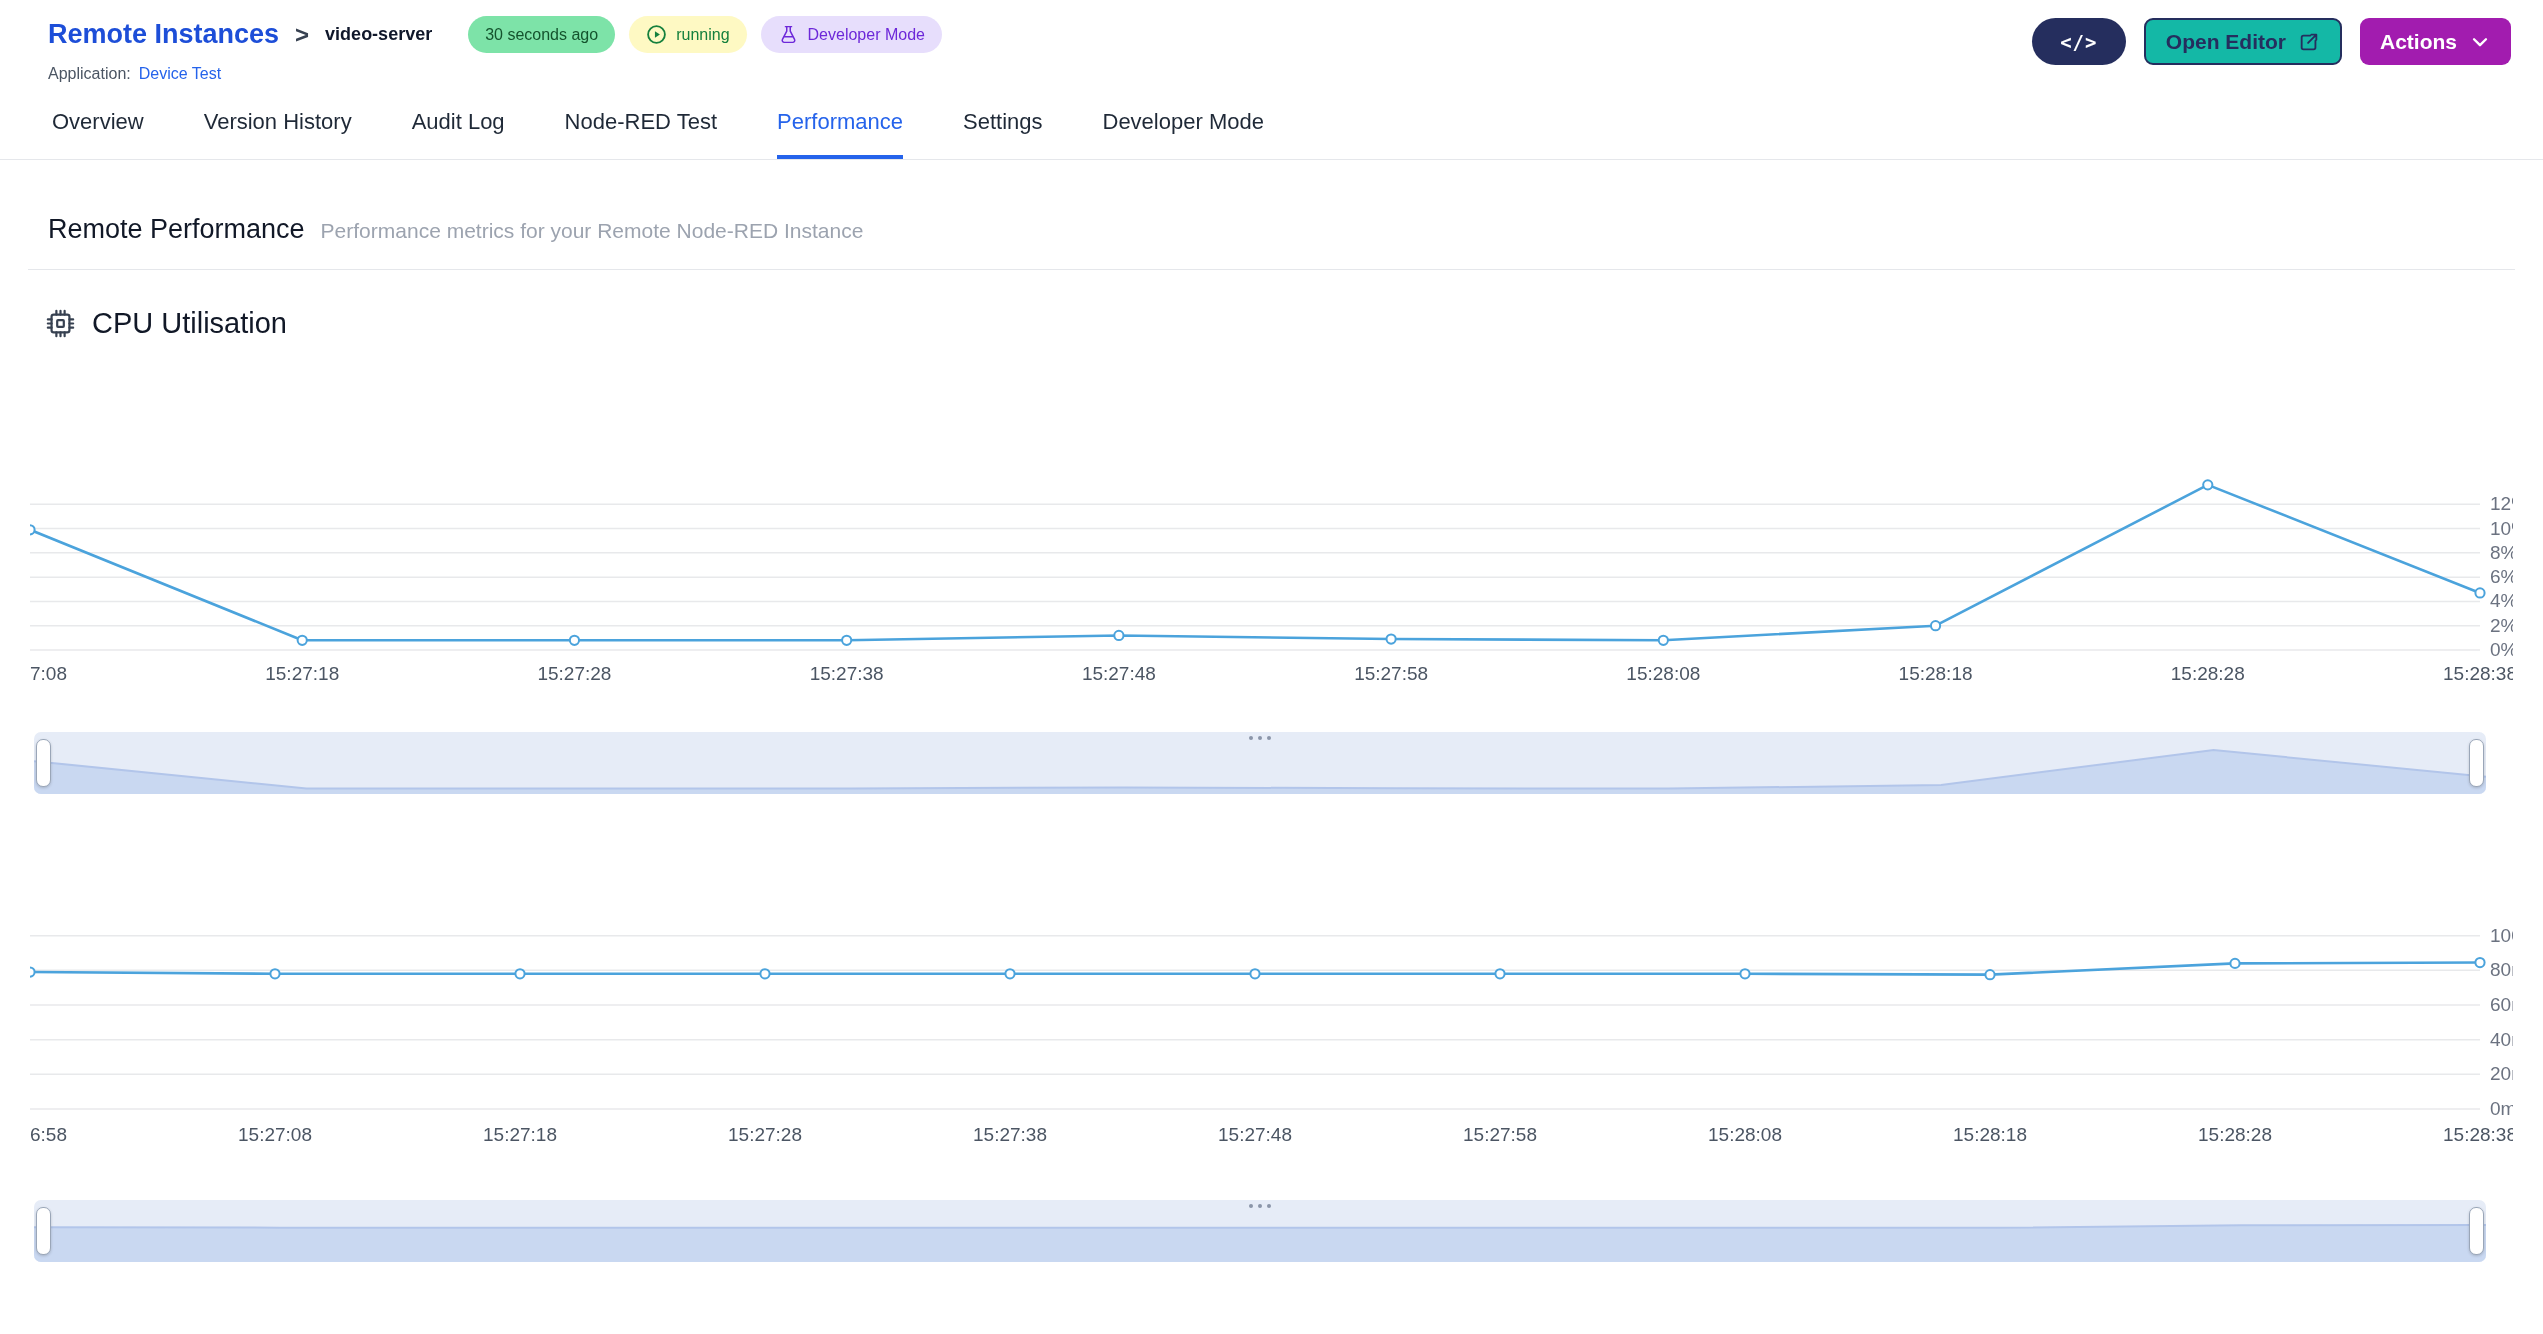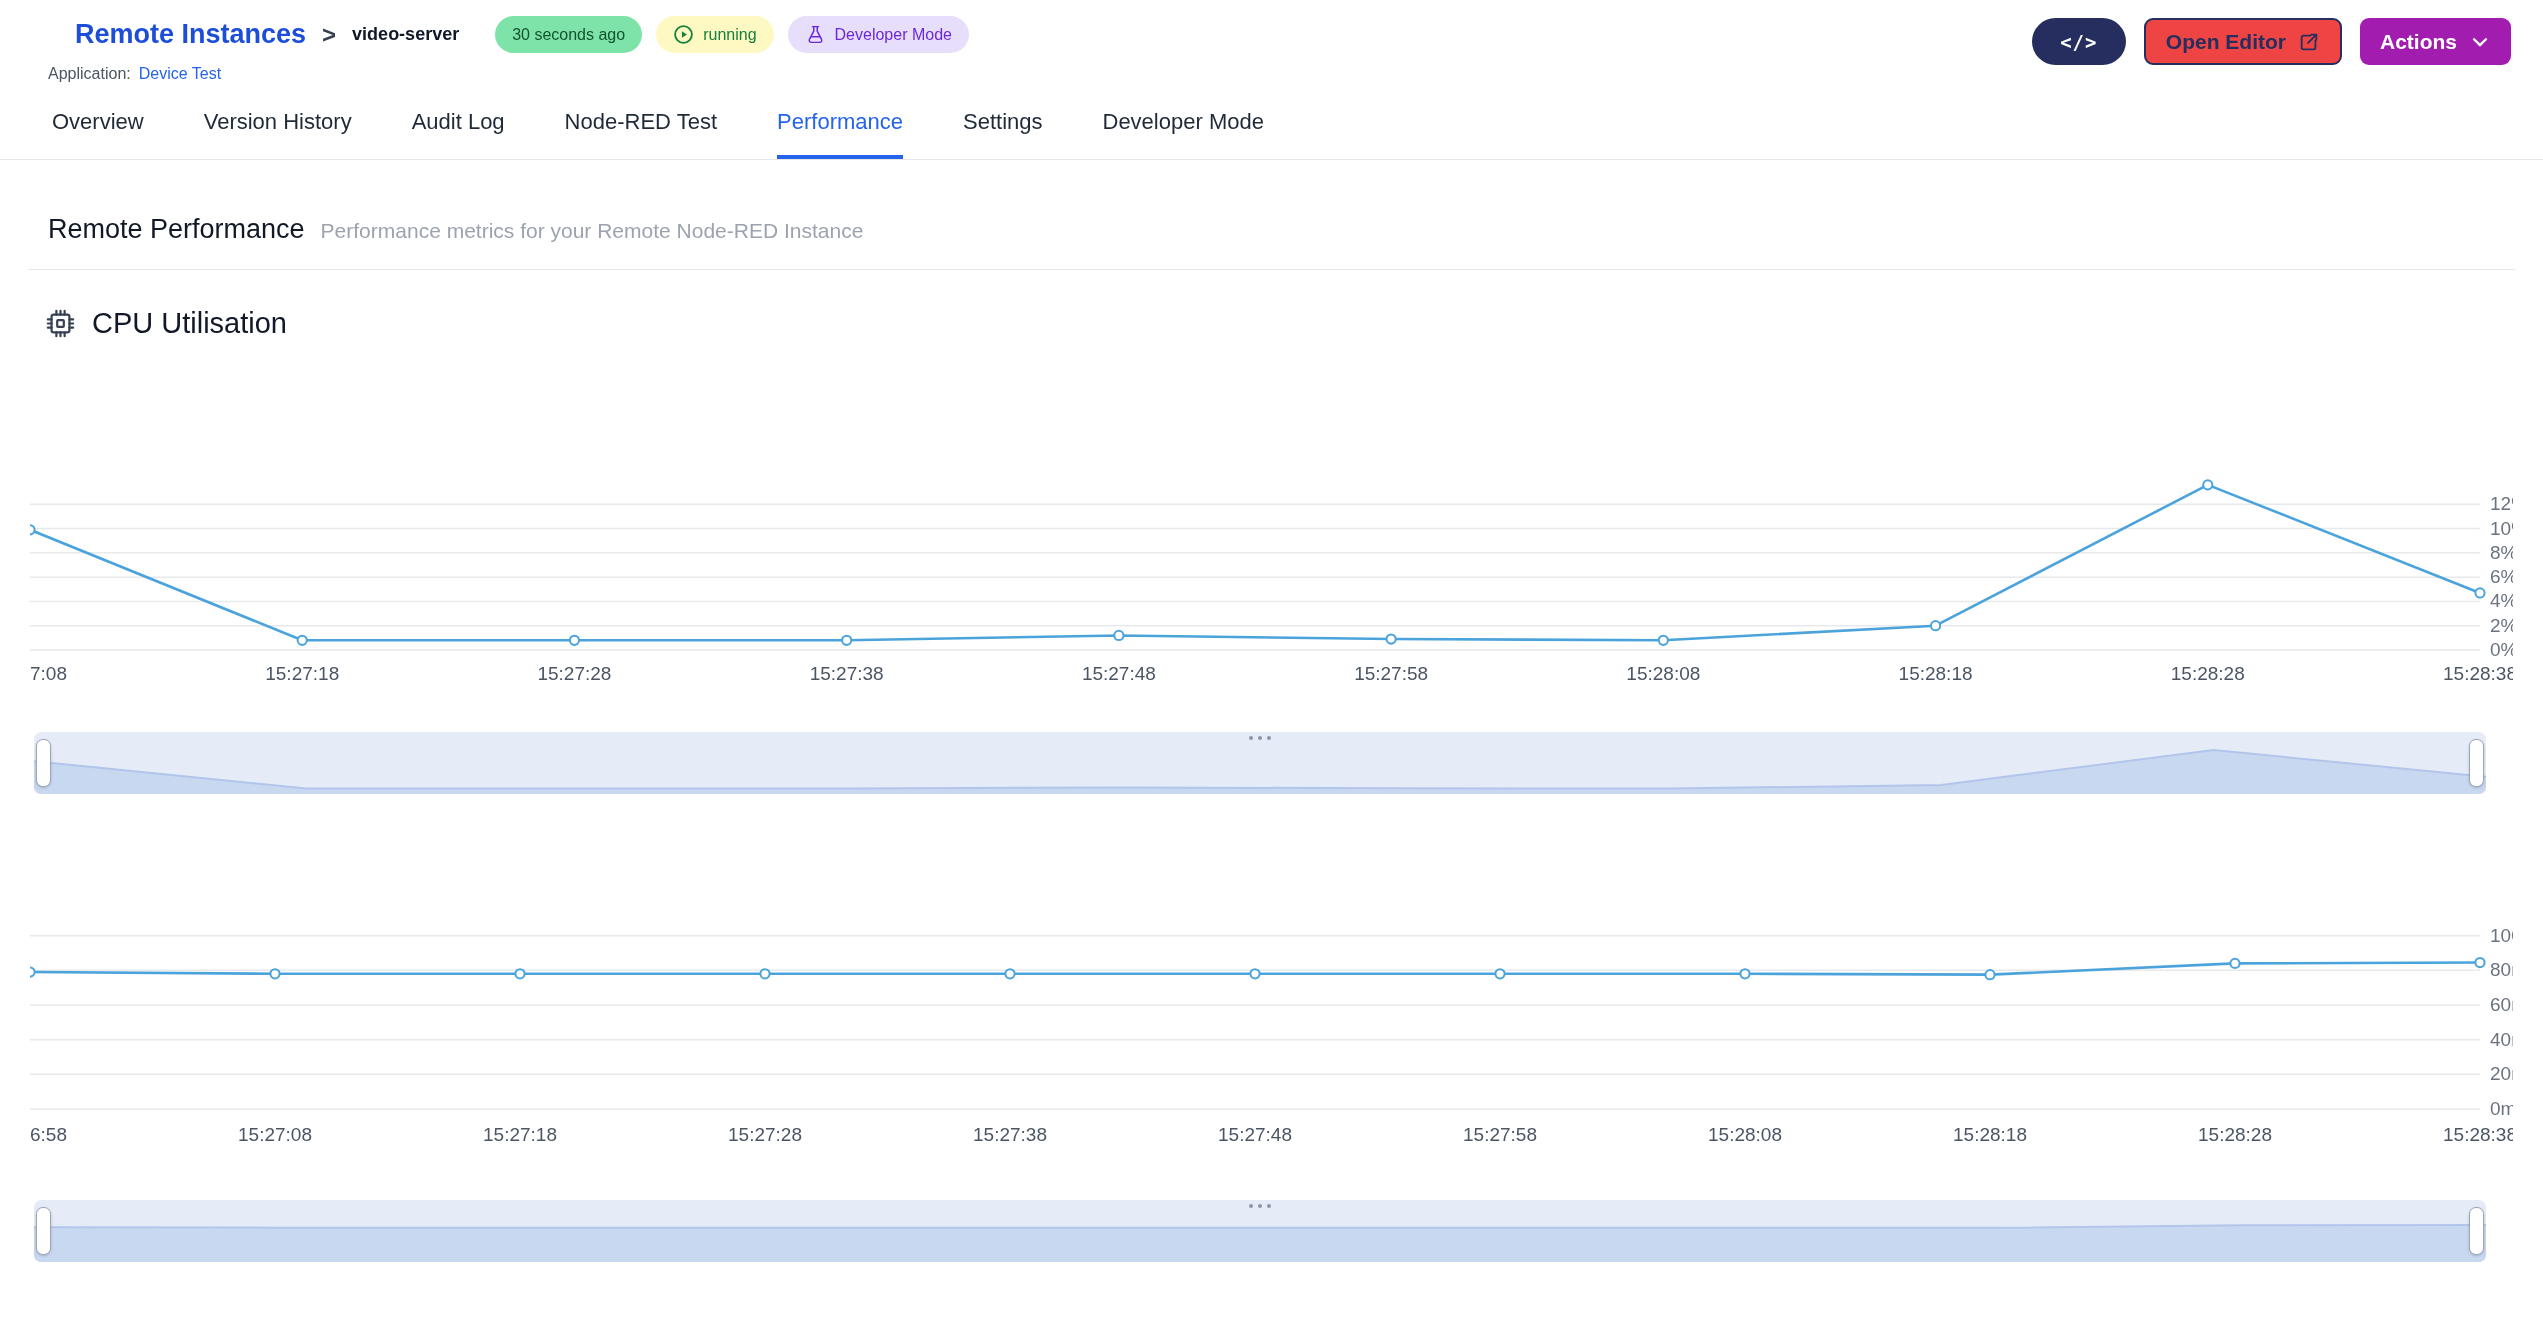--- a/index.html
+++ b/index.html
@@ -3,41 +3,41 @@
 <meta charset="utf-8">
 <style>
   * { box-sizing: border-box; }
   html,body { margin:0; padding:0; width:2543px; height:1334px; background:#ffffff;
     font-family:"Liberation Sans", sans-serif; color:#1f2937; overflow:hidden; }
   a { text-decoration:none; cursor:pointer; }
   button { font-family:inherit; cursor:pointer; }
 
   
   .header { display:flex; justify-content:space-between; align-items:flex-start; padding:16px 32px 0 48px; }
-  .breadcrumb-row { display:flex; align-items:center; gap:14px;margin-left:27px; }
+  .breadcrumb-row { display:flex; align-items:center; gap:14px; }
   .crumb-link { font-size:27px; font-weight:700; color:#1d4ed8; }
   .crumb-sep { font-size:24px; font-weight:600; color:#374151; margin:0 2px; }
   .crumb-current { font-size:18px; font-weight:700; color:#0f172a; }
   .badges { display:flex; gap:14px; margin-left:22px; }
   .badge { height:37px; border-radius:19px; padding:0 17px; display:inline-flex; align-items:center; gap:9px; font-size:16px; white-space:nowrap; }
   .badge.time { background:#7de3a8; color:#14532d; }
   .badge.running { background:#fef9c3; color:#15803d; }
   .badge.devmode { background:#e7defc; color:#6d28d9; }
   .badge svg { width:21px; height:21px; }
   .app-row { margin-top:12px; font-size:16px; color:#4b5563; }
   .app-link { color:#2563eb; margin-left:8px; }
 
   .header-right { display:flex; align-items:center; gap:18px; margin-top:2px; }
   .dev-toggle { width:94px; height:47px; border-radius:24px; background:#252e5e; border:none;
     display:flex; align-items:center; justify-content:center; }
   .toggle-knob { color:#ffffff; font-family:"DejaVu Sans Mono", monospace; font-size:19px; font-weight:700; letter-spacing:1px; }
   .btn { display:inline-flex; align-items:center; gap:12px; height:47px; padding:0 20px;
     border-radius:9px; font-size:21px; font-weight:700; }
   .btn svg { width:22px; height:22px; }
-  .btn-outline { background:#ef4444; color:#252e5e; border:2px solid #252e5e; }
+  .btn-outline { background:#14b8a6; color:#252e5e; border:2px solid #252e5e; }
   .btn-primary { background:#a21caf; color:#ffffff; border:none; }
 
   
   .tabs { display:flex; gap:60px; padding:20px 52px 0 52px; border-bottom:1px solid #e5e7eb; margin-top:6px; }
   .tab { font-size:22px; color:#1f2937; padding-bottom:20px; border-bottom:4px solid transparent; }
   .tab.active { color:#2563eb; border-bottom-color:#2563eb; }
 
   
   .page-head { padding:0 48px; margin-top:54px; display:flex; align-items:baseline; gap:16px; }
   .page-title { font-size:27px; font-weight:500; color:#111827; margin:0; }

